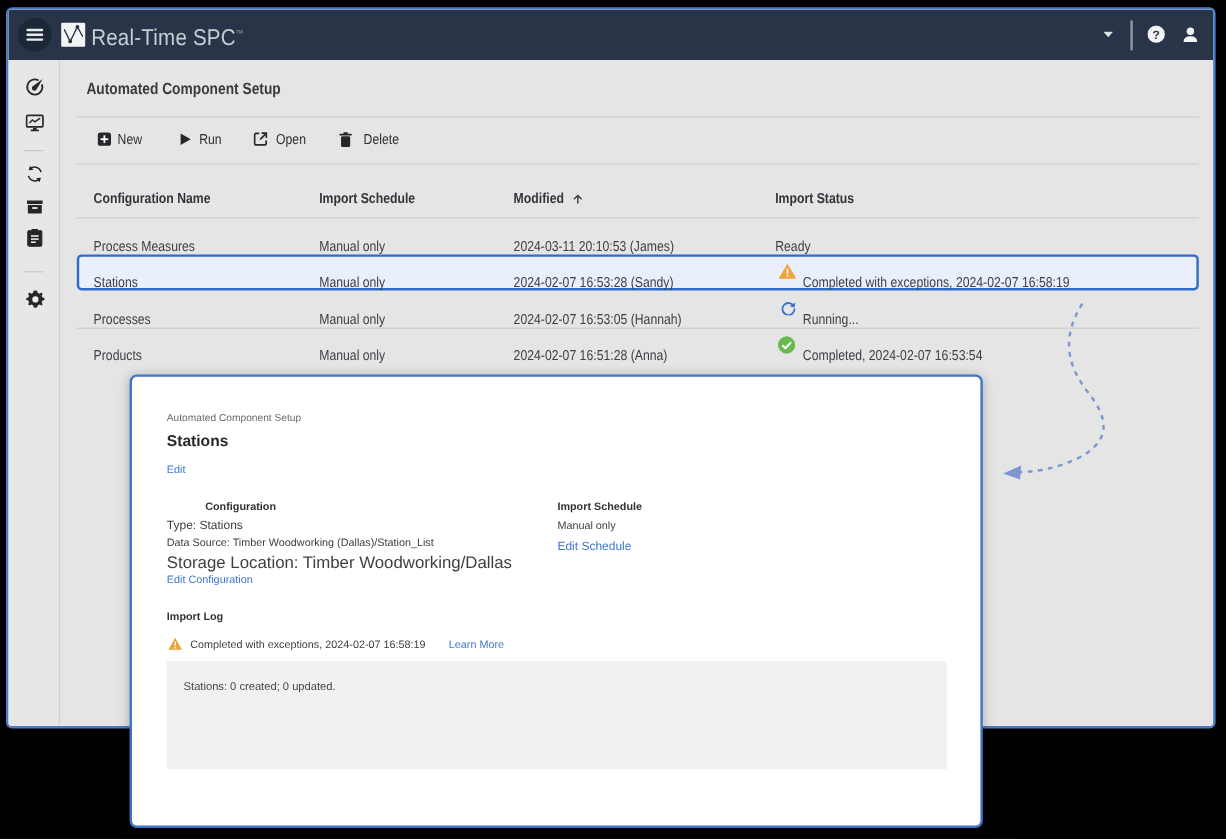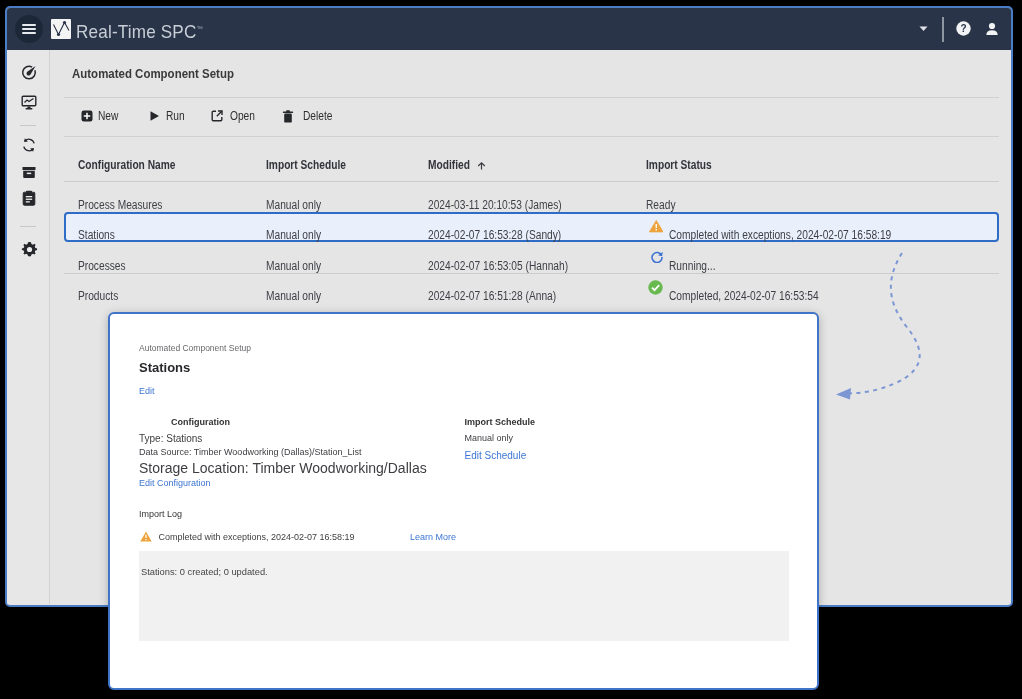--- a/index.html
+++ b/index.html
@@ -211,25 +211,25 @@
   <div class="pad" style="top:103.5px; font-size:9px; font-weight:bold; color:#333;margin-left:32px;">Configuration</div>
   <div class="pad" style="top:119px; font-size:10px; color:#3e3e42;">Type: Stations</div>
   <div class="pad" style="top:133px; font-size:9px; color:#3e3e42;">Data Source: Timber Woodworking (Dallas)/Station_List</div>
   <div class="pad" style="top:146.3px; font-size:14px; color:#3e3e42;">Storage Location: Timber Woodworking/Dallas</div>
   <div class="pad link" style="top:164px; font-size:9px;">Edit Configuration</div>
 
   <div class="abs" style="left:355px; top:103.5px; font-size:9px; font-weight:bold; color:#333;">Import Schedule</div>
   <div class="abs" style="left:355px; top:119px; font-size:9px; color:#3e3e42;">Manual only</div>
   <div class="abs link" style="left:355px; top:136.5px; font-size:10px;">Edit Schedule</div>
 
-  <div class="pad" style="top:195px; font-size:9px; font-weight:normal; color:#333;">Import Log</div>
+  <div class="pad" style="top:195px; font-size:9px; font-weight:bold; color:#333;">Import Log</div>
   <svg class="abs" style="left:30.5px; top:217px" width="12" height="11" viewBox="0 0 12 11">
     <path d="M6 0.5 L11.7 10.5 H0.3 Z" fill="#eda33c"></path>
     <rect x="5.4" y="3.6" width="1.2" height="3.4" fill="#fff"></rect>
     <rect x="5.4" y="8" width="1.2" height="1.3" fill="#fff"></rect>
   </svg>
   <div class="abs" style="left:49px; top:218px; font-size:9px; color:#3e3e42;">Completed with exceptions, 2024-02-07 16:58:19</div>
-  <div class="abs link" style="left:264.5px; top:218px; font-size:9px;margin-left:36px;">Learn More</div>
+  <div class="abs link" style="left:264.5px; top:218px; font-size:9px;">Learn More</div>
 
   <div id="logbox">
-    <div class="abs" style="left:2px; top:16px;">Stations: 0 created; 0 updated.</div>
+    <div class="abs" style="left:14px; top:16px;">Stations: 0 created; 0 updated.</div>
   </div>
 </div>
 
 </body></html>

